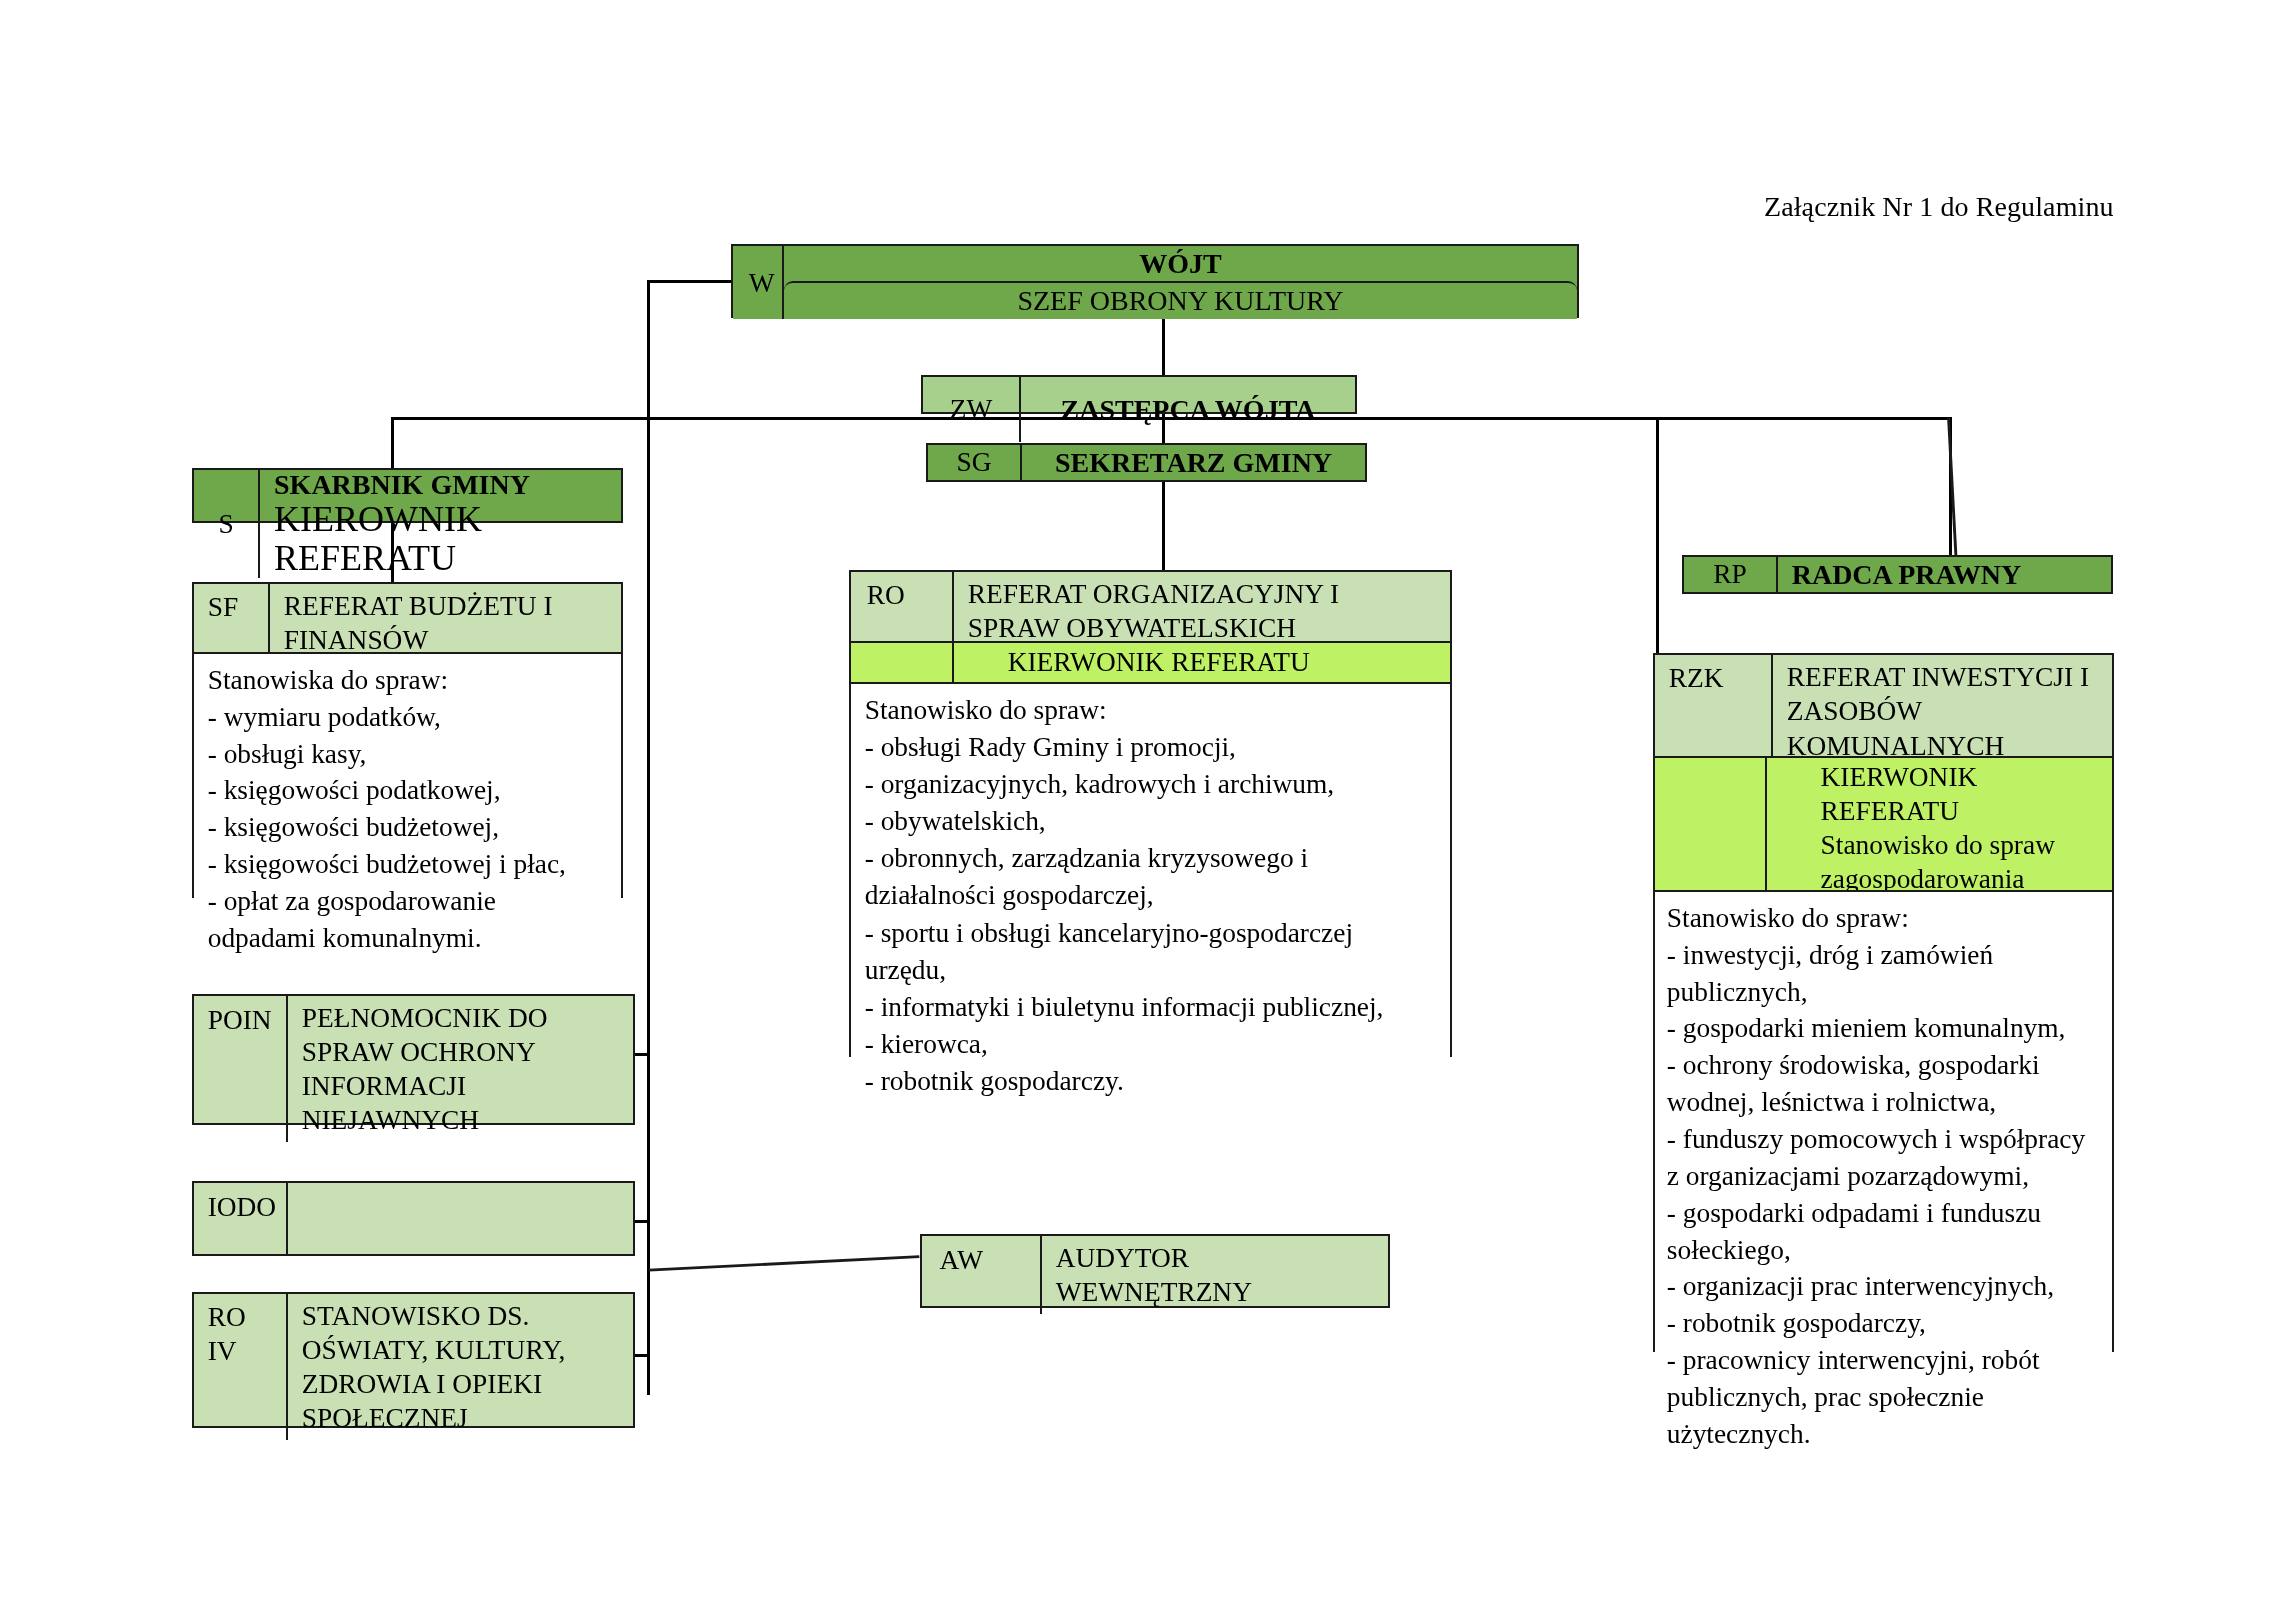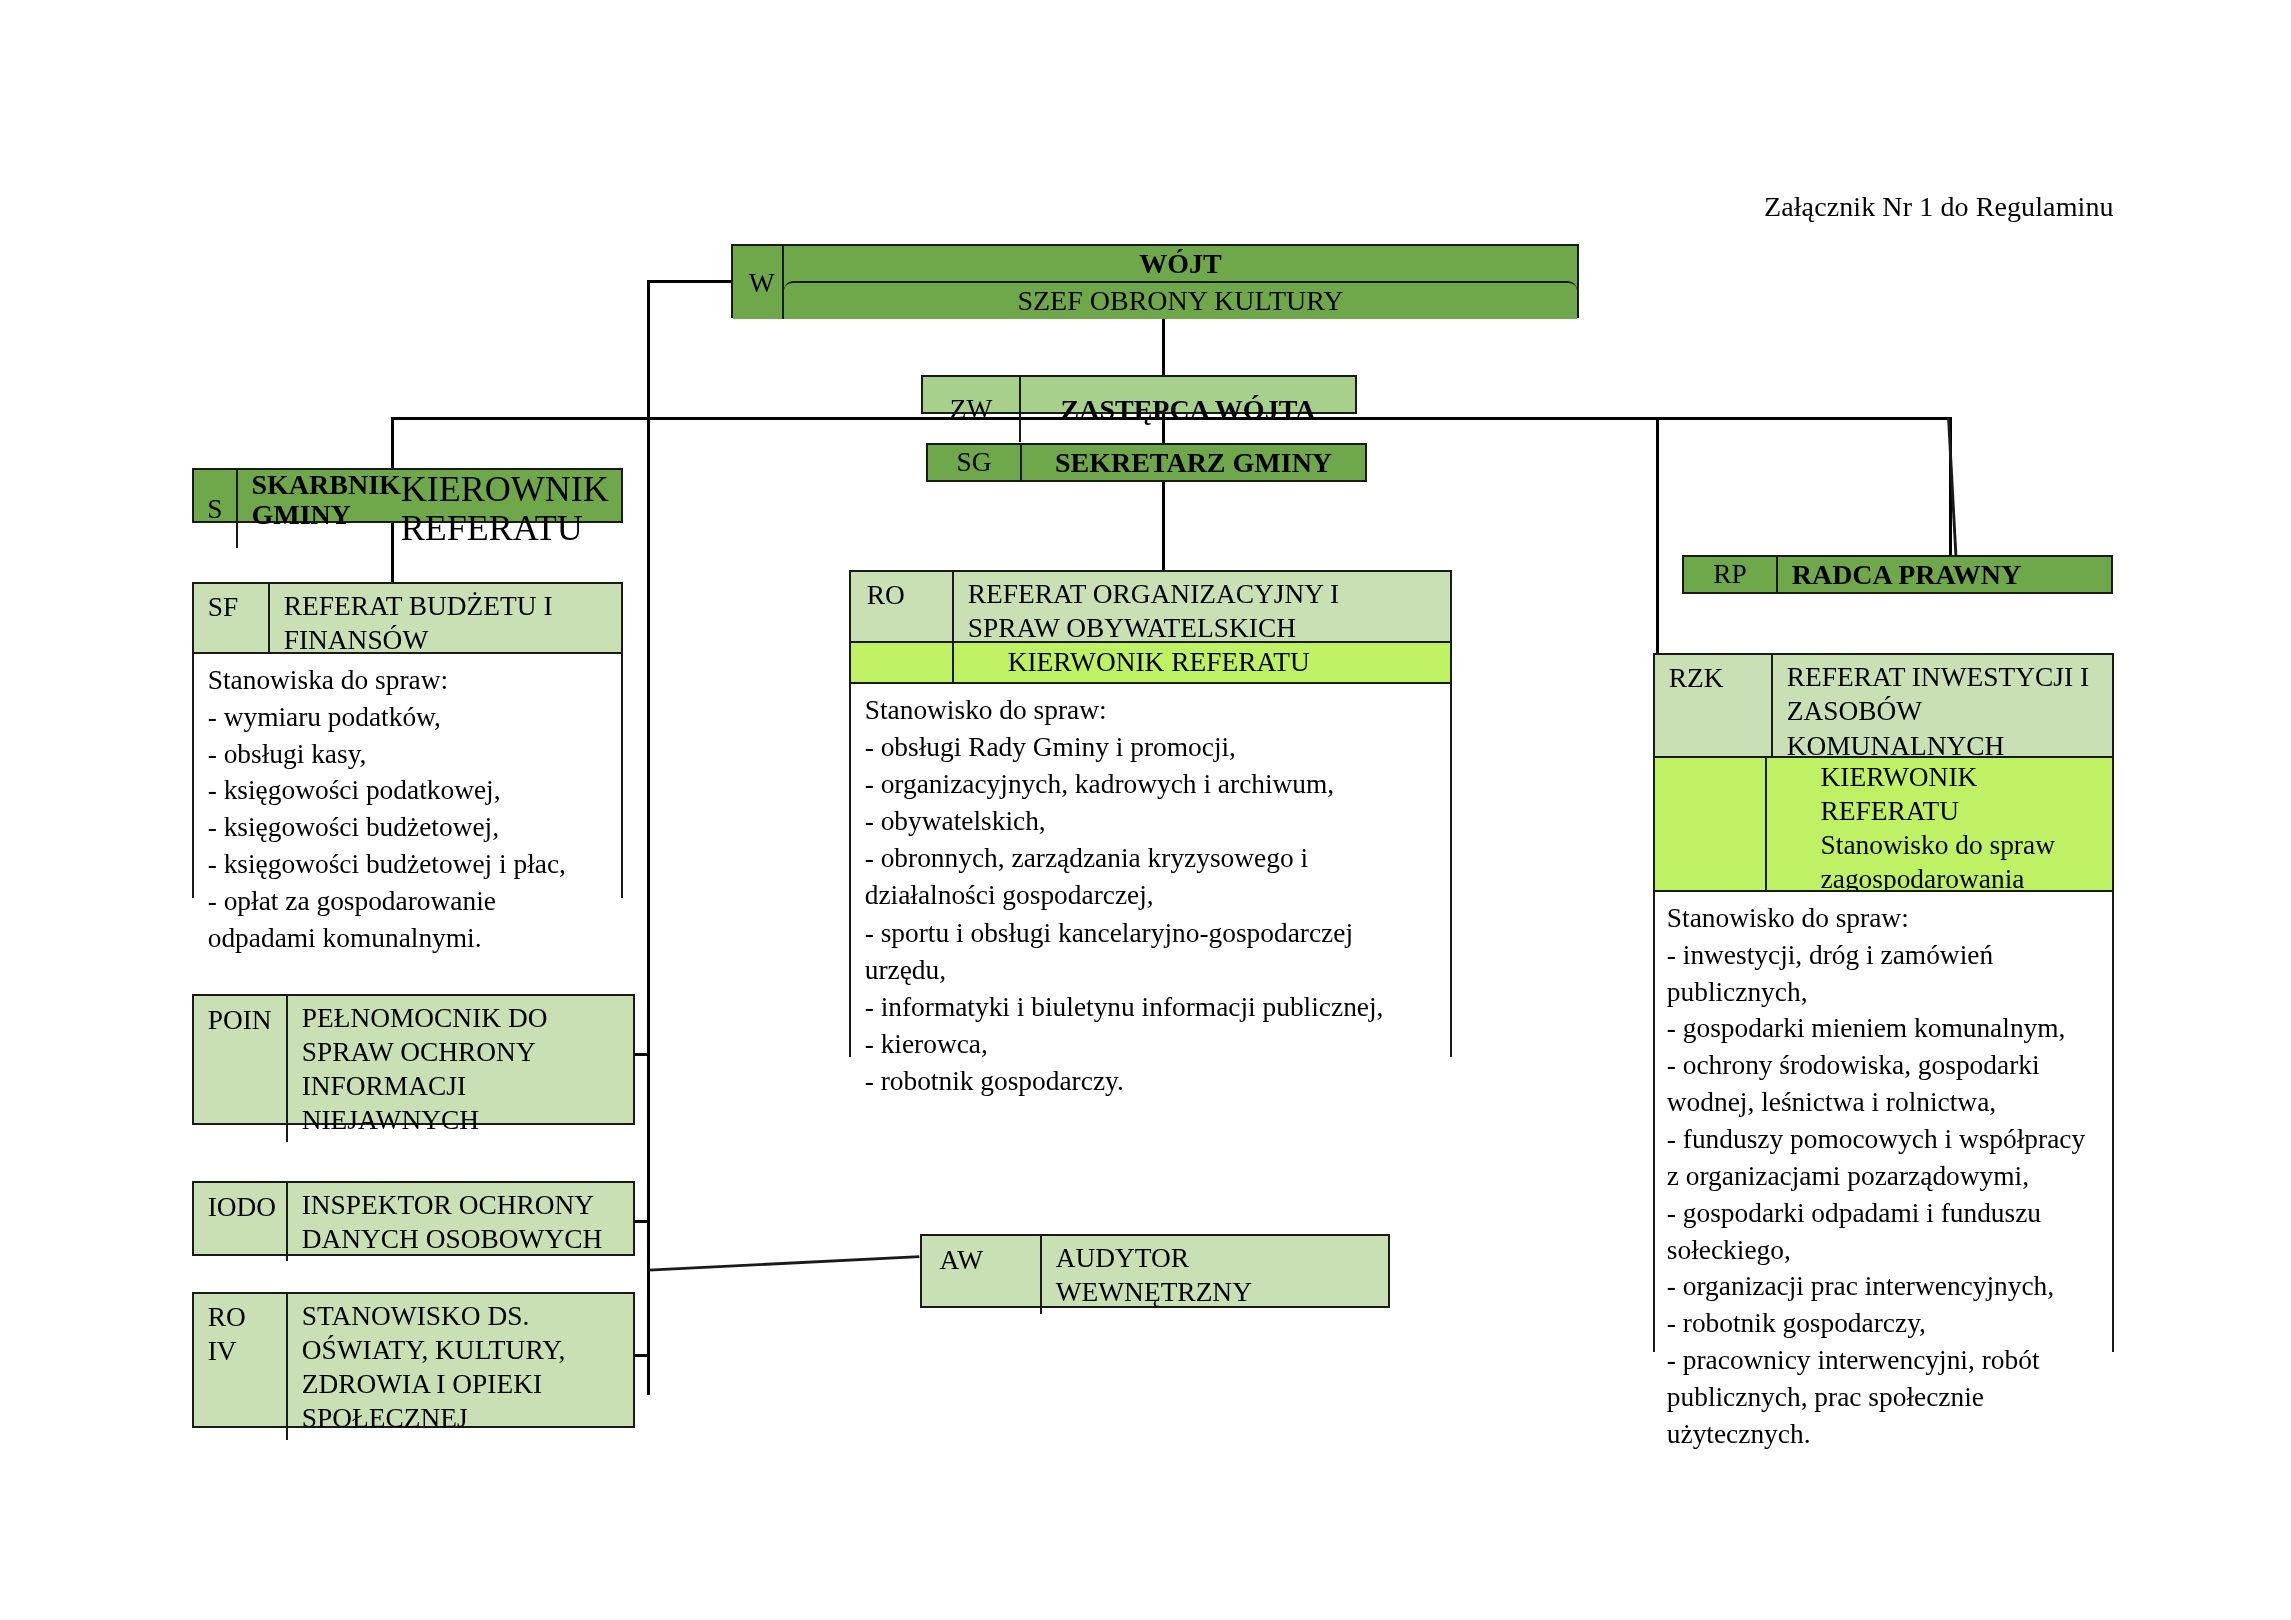--- a/index.html
+++ b/index.html
@@ -154,21 +154,21 @@
       </div>
       <div class="ttl b" style="display:flex;align-items:center;justify-content:center;padding:0;font-size:28px;">SEKRETARZ GMINY</div>
     </div>
   </div>
 
   <div class="box f-dark" style="left:192px;top:468px;width:431px;height:55px;">
     <div class="row" style="flex:1 1 auto;">
       <div class="code" style="width:76px;align-items:center;justify-content:center;padding:0;font-size:27.4px;">
         <span>S</span>
       </div>
-      <div style="flex:1 1 auto;display:flex;flex-direction:row;justify-content:center;padding-left:13.7px;">
+      <div style="flex:1 1 auto;display:flex;flex-direction:column;justify-content:center;padding-left:13.7px;">
         <div class="b" style="font-size:28px;line-height:1.08;">SKARBNIK GMINY</div>
         <div style="font-size:36px;line-height:1.08;">KIEROWNIK REFERATU</div>
       </div>
     </div>
   </div>
 
   <div class="box f-dark" style="left:1682px;top:555px;width:431px;height:39px;">
     <div class="row" style="flex:1 1 auto;">
       <div class="code" style="width:94px;align-items:center;justify-content:center;padding:0;font-size:27.4px;">
         <span>RP</span>
@@ -263,22 +263,20 @@
 INFORMACJI
 NIEJAWNYCH</div>
     </div>
   </div>
 
   <div class="box f-pale" style="left:192px;top:1181px;width:443px;height:75px;">
     <div class="row" style="flex:1 1 auto;">
       <div class="code" style="width:94px;font-size:27.4px;padding-top:6.9px;padding-left:13.7px;">
         <span>IODO</span>
       </div>
-      <div class="ttl" style="font-size:27.4px;padding-top:5.9px;padding-left:13.7px;line-height:1.24;">INSPEKTOR OCHRONY
-DANYCH OSOBOWYCH</div>
     </div>
   </div>
 
   <div class="box f-pale" style="left:192px;top:1292px;width:443px;height:136px;">
     <div class="row" style="flex:1 1 auto;">
       <div class="code" style="width:94px;font-size:27.4px;padding-top:6.9px;padding-left:13.7px;line-height:1.24;">
         <span>RO
 IV</span>
       </div>
       <div class="ttl" style="font-size:27.4px;padding-top:5.9px;padding-left:13.7px;line-height:1.24;">STANOWISKO DS.

